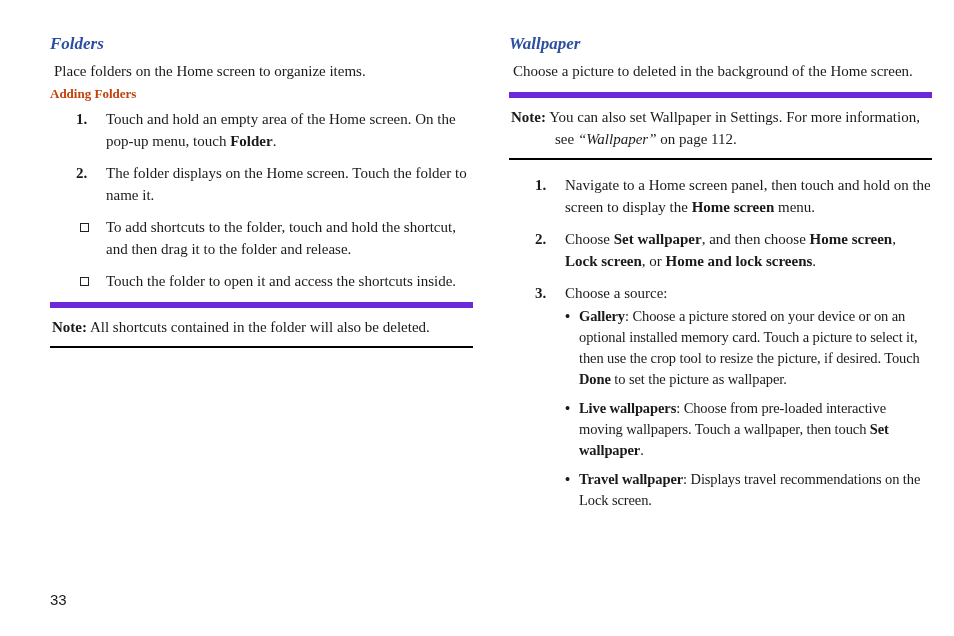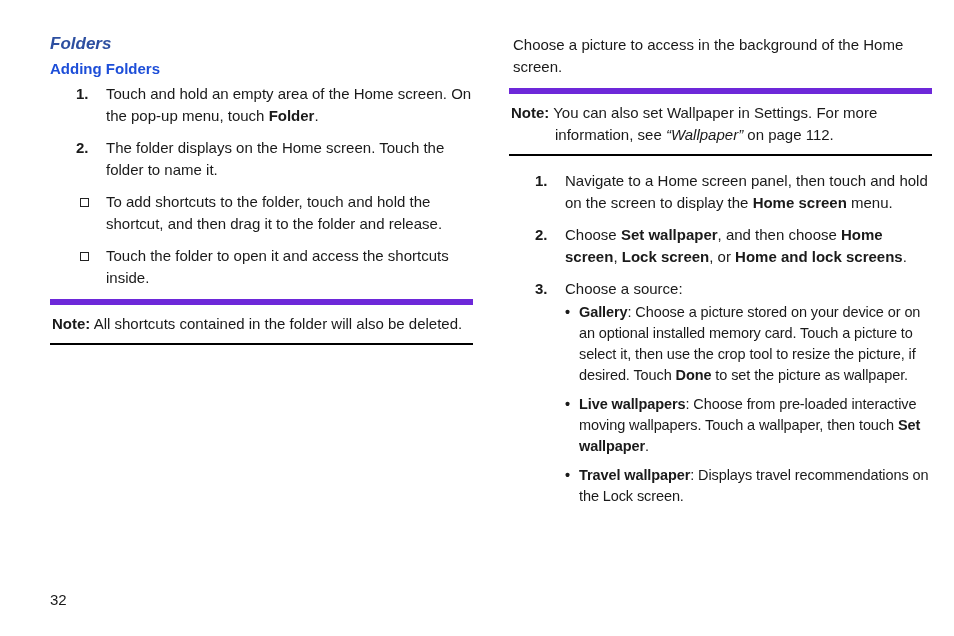--- a/index.html
+++ b/index.html
@@ -7,33 +7,34 @@
     width:954px;height:636px;
     font-family:Arial,Helvetica,sans-serif;
     color:#1a1a1a;
     background:#fff;
     position:relative;
   }
   .page{
     display:flex;
     padding:34px 22px 0 50px;
     gap:36px;
+    font-family:Liberation Serif, serif;
   }
   .col{flex:1;min-width:0}
   .h-sect{
     font-weight:bold;
     font-style:italic;
     color:#2d4fa0;
     font-size:17px;
     margin:0 0 6px 0;
   }
   .h-sub{
     font-weight:bold;
-    color:#1d4ed8;
-    font-size:15px;
+    color:#c2410c;
+    font-size:13px;
     margin:4px 0 6px 0;
   }
   .intro{
     font-size:15px;
     line-height:22px;
     margin:0 0 4px 4px;
   }
   ol.numlist{
     list-style:none;
     margin:0;padding:0 0 0 26px;
@@ -88,20 +89,21 @@
   }
   .cond{letter-spacing:-0.1px}
 </style>
 </head>
 <body>
 
 <div class="page">
 
   <div class="col">
     <div class="h-sect">Folders</div>
+    <p class="intro">Place folders on the Home screen to organize items.</p>
     <div class="h-sub">Adding Folders</div>
     <ol class="numlist">
       <li>
         <span class="num">1.</span>
         <span>Touch and hold an empty area of the Home screen. On the pop-up menu, touch </span><span class="b">Folder</span><span>.</span>
       </li>
       <li>
         <span class="num">2.</span>
         <span>The folder displays on the Home screen. Touch the folder to name it.</span>
       </li>
@@ -111,21 +113,22 @@
       <li><span>Touch the folder to open it and access the shortcuts inside.</span></li>
     </ul>
     <div class="notebox">
       <div class="inner">
         <span class="b">Note:</span><span> All shortcuts contained in the folder will also be deleted.</span>
       </div>
     </div>
   </div>
 
   <div class="col">
-    <p class="intro">Choose a picture to access in the background of the Home screen.</p>
+    <div class="h-sect">Wallpaper</div>
+    <p class="intro">Choose a picture to deleted in the background of the Home screen.</p>
     <div class="notebox">
       <div class="inner">
         <span class="b">Note:</span><span> You can also set Wallpaper in Settings. For more </span><span>information, see </span><span class="it">“Wallpaper”</span><span> on page 112.</span>
       </div>
     </div>
 
     <ol class="numlist" style="margin-top:14px">
       <li>
         <span class="num">1.</span>
         <span>Navigate to a Home screen panel, then touch and hold on the screen to display the </span><span class="b">Home screen</span><span> menu.</span>
@@ -140,13 +143,13 @@
         <ul class="dotlist cond">
           <li><span class="b">Gallery</span><span>: Choose a picture stored on your device or on an optional installed memory card. Touch a picture to select it, then use the crop tool to resize the picture, if desired. Touch </span><span class="b">Done</span><span> to set the picture as wallpaper.</span></li>
           <li><span class="b">Live wallpapers</span><span>: Choose from pre-loaded interactive moving wallpapers. Touch a wallpaper, then touch </span><span class="b">Set wallpaper</span><span>.</span></li>
           <li><span class="b">Travel wallpaper</span><span>: Displays travel recommendations on the Lock screen.</span></li>
         </ul>
       </li>
     </ol>
   </div>
 </div>
 
-<div class="pagenum">32</div>
+<div class="pagenum">33</div>
 
 </body></html>

